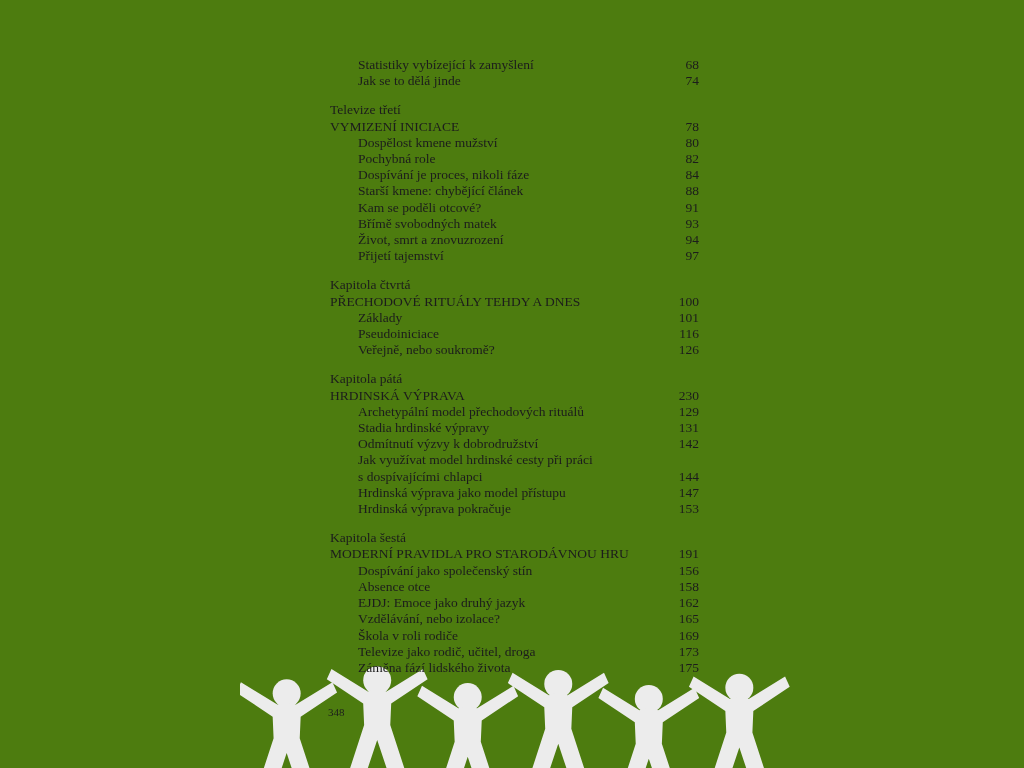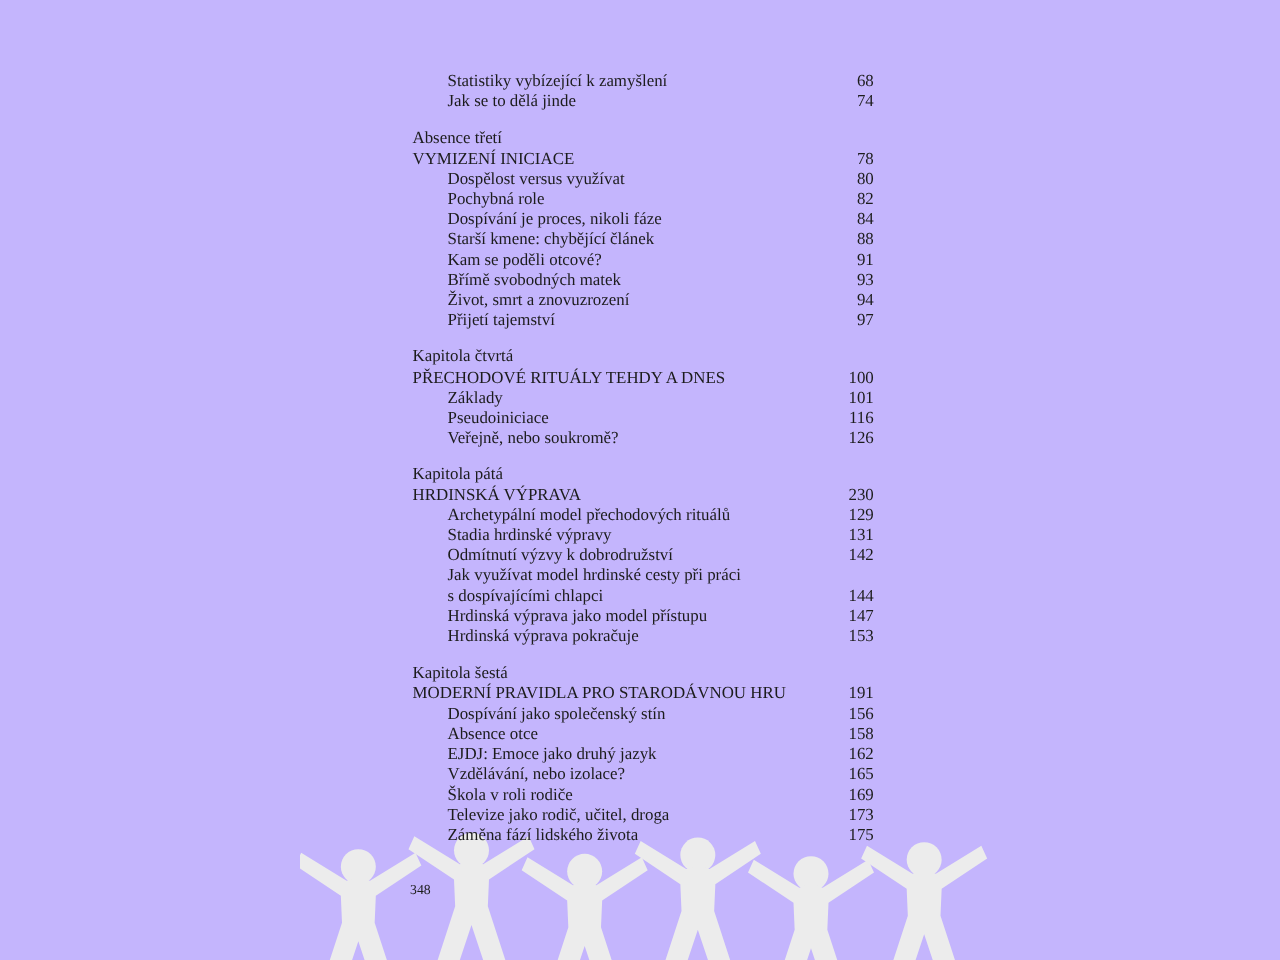--- a/index.html
+++ b/index.html
@@ -8,21 +8,21 @@
     background: #ffffff;
     overflow: hidden;
   }
   body {
     font-family: "Liberation Serif", "DejaVu Serif", serif;
     color: #1c1c1c;
   }
   .page {
     position: relative;
     width: 1024px; height: 768px;
-    background: #c4b5fd;
+    background: #4d7c0f;
   }
   .watermark {
     position: absolute;
     left: 240px; top: 656px;
     width: 560px; height: 112px;
     pointer-events: none;
   }
   .toc {
     position: absolute;
     left: 330px; top: 57px;
@@ -71,27 +71,27 @@
         <div class="row entry">
           <span class="label">Statistiky vybízející k zamyšlení</span>
           <span class="num">68</span>
         </div>
         <div class="row entry">
           <span class="label">Jak se to dělá jinde</span>
           <span class="num">74</span>
         </div>
       </section>
       <section class="section">
-        <div class="kapitola-line">Absence třetí</div>
+        <div class="kapitola-line">Televize třetí</div>
         <div class="row title-row">
           <span class="label">VYMIZENÍ INICIACE</span>
           <span class="num">78</span>
         </div>
         <div class="row entry">
-          <span class="label">Dospělost versus využívat</span>
+          <span class="label">Dospělost kmene mužství</span>
           <span class="num">80</span>
         </div>
         <div class="row entry">
           <span class="label">Pochybná role</span>
           <span class="num">82</span>
         </div>
         <div class="row entry">
           <span class="label">Dospívání je proces, nikoli fáze</span>
           <span class="num">84</span>
         </div>

